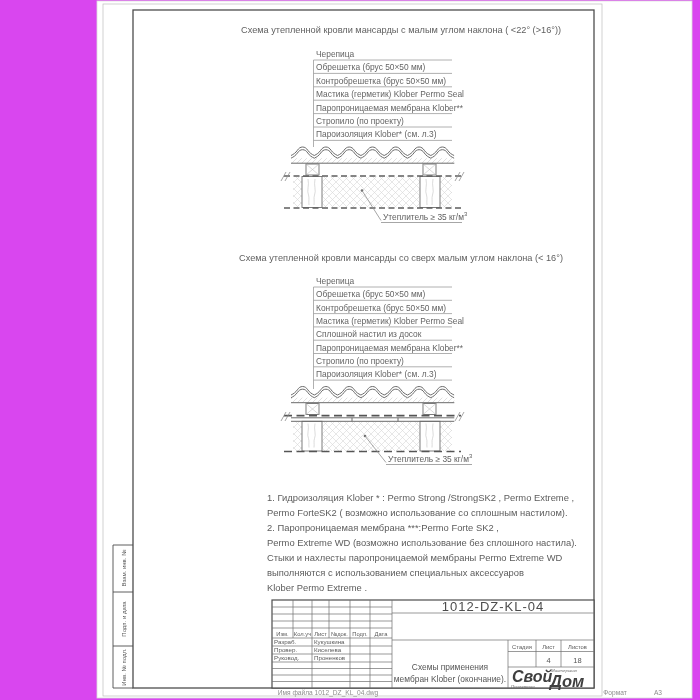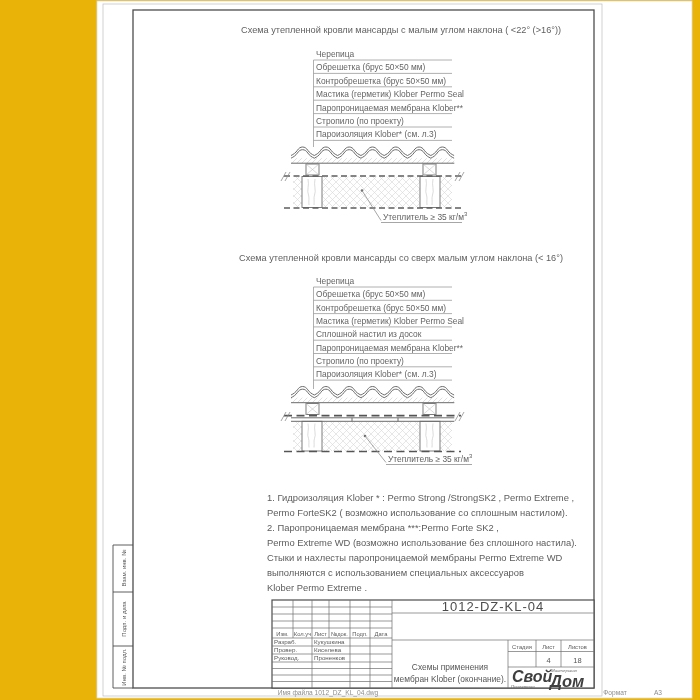--- a/index.html
+++ b/index.html
@@ -1,16 +1,16 @@
 <!DOCTYPE html>
 <html><head>
 <meta charset="utf-8">
 <style>
   html,body{margin:0;padding:0;background:#f1f1f1;}
-  .wrap{width:700px;height:700px;position:relative;background:#eab308;overflow:hidden;}
+  .wrap{width:700px;height:700px;position:relative;background:#d946ef;overflow:hidden;}
   svg{display:block;}
   text{font-family:"Liberation Sans",sans-serif;}
   .ttl{fill:#5f5f5f;font-size:9.2px;}
   .lab{fill:#646464;font-size:8.4px;}
   .note{fill:#5c5c5c;font-size:9.4px;}
   .tiny{fill:#5a5a5a;font-size:5.8px;}
   .stampname{fill:#5a5a5a;font-size:6.2px;}
   .docnum{fill:#4c4c4c;font-size:13px;letter-spacing:1px;}
   .subject{fill:#565656;font-size:8.4px;}
   .margintxt{fill:#8d8d8d;font-size:6.6px;}

